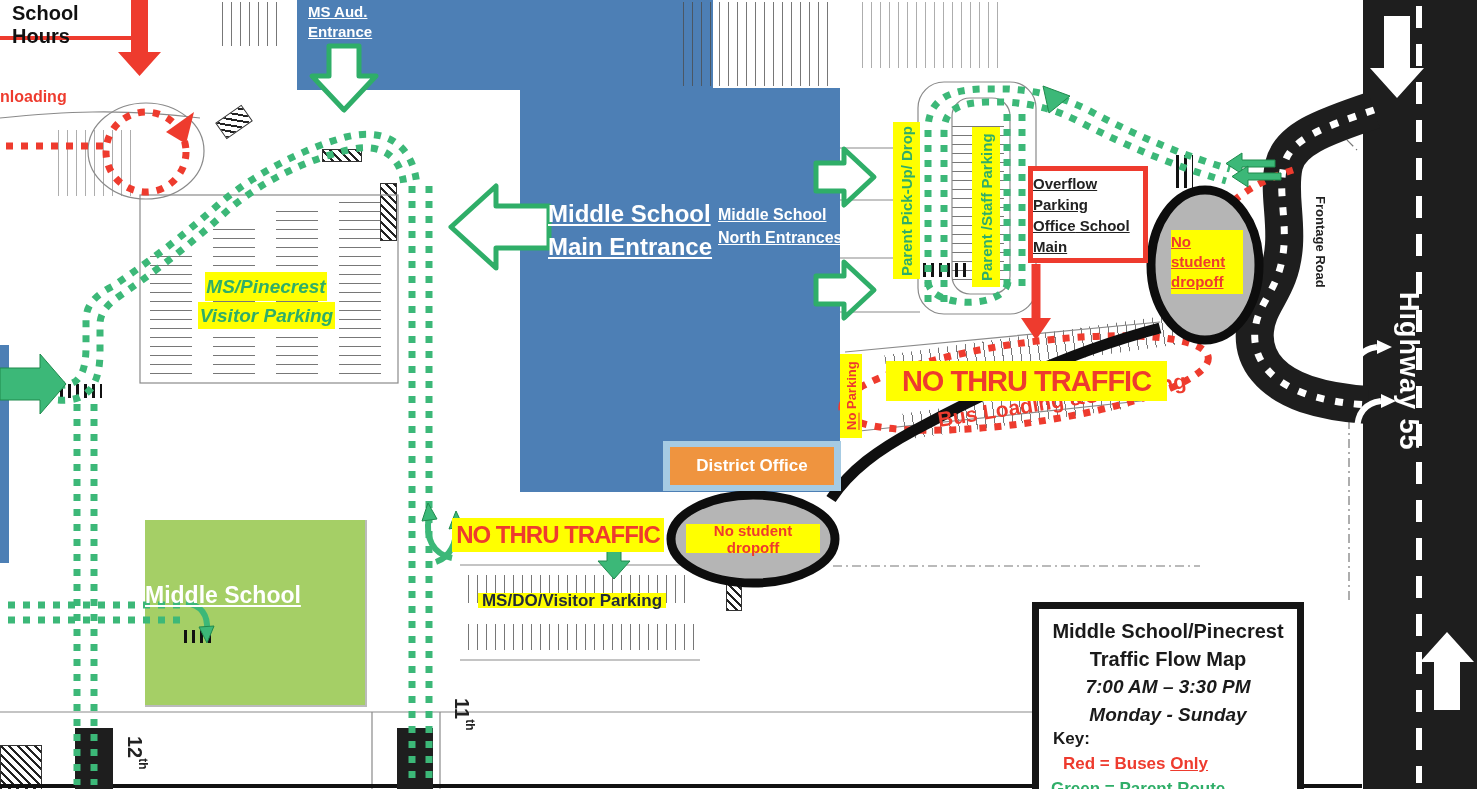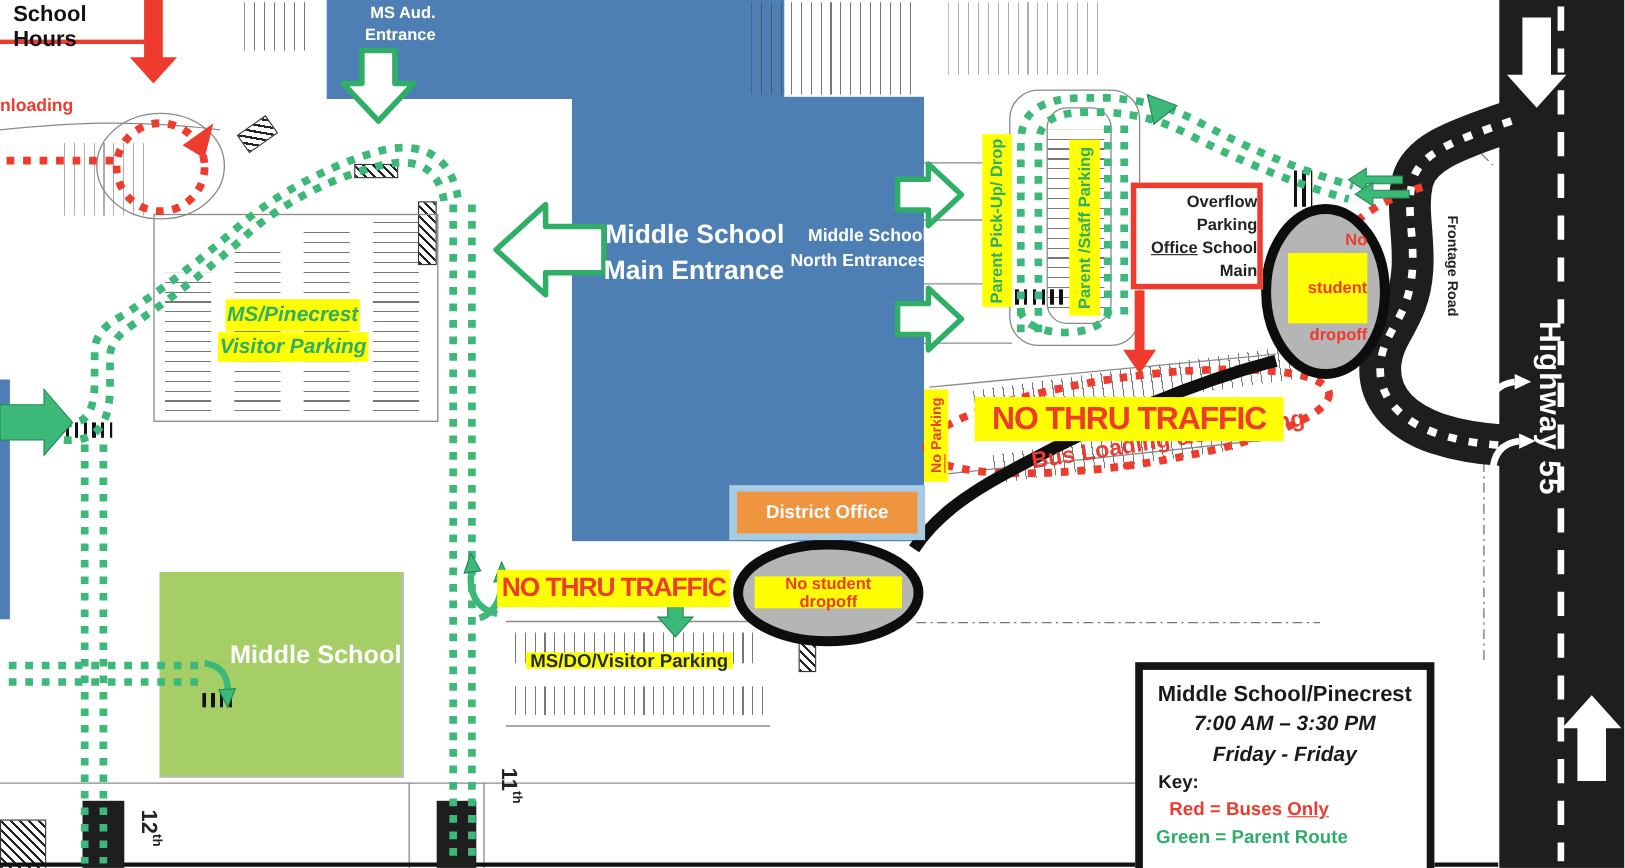--- a/index.html
+++ b/index.html
@@ -14,26 +14,26 @@
   svg{position:absolute;left:0;top:0;}
   
   .comb-v{background:repeating-linear-gradient(90deg,#4a4a4a 0 1px,transparent 1px 9px);opacity:.75;}
   .comb-h{background:repeating-linear-gradient(0deg,#4a4a4a 0 1px,transparent 1px 9px);opacity:.75;}
   .comb-lt{opacity:.45;}
   .hatch{background:repeating-linear-gradient(45deg,#222 0 2px,transparent 2px 6px);border:1px solid #333;}
   .hatch-v{background:repeating-linear-gradient(90deg,#111 0 3px,transparent 3px 8px);}
   .bluebox{background:var(--building_blue);}
   
   .lab{position:absolute;font-weight:bold;}
-  .ylab{background:var(--highlight_yellow);gap:23px;}
+  .ylab{background:var(--highlight_yellow);}
   .redtx{color:var(--bus_red);}
   .whitetx{color:#fff;}
   .greentx{color:#2fae68;}
   .ctr{display:flex;align-items:center;justify-content:center;text-align:center;}
-  .col{display:flex;flex-direction:column;align-items:flex-end;justify-content:center;text-align:center;}
+  .col{display:flex;flex-direction:column;align-items:flex-start;justify-content:center;text-align:center;text-decoration:underline;}
   .vtx{writing-mode:vertical-rl;text-orientation:mixed;}
   .vtx-up{writing-mode:vertical-rl;text-orientation:mixed;transform:rotate(180deg);}
   .und{text-decoration:underline;}
   
   .g-dash{stroke:var(--route_green);stroke-width:7;fill:none;stroke-dasharray:7 8;}
   .r-dash{stroke:var(--bus_red);stroke-width:7;fill:none;stroke-dasharray:7 8;}
   .w-dash{stroke:#fff;stroke-width:7;fill:none;stroke-dasharray:8 11;}
   .hw-dash{stroke:#fff;stroke-width:6;fill:none;stroke-dasharray:22 16;}
   .garrow{fill:#fff;stroke:#2fae68;stroke-width:5;stroke-linejoin:round;}
   .gsolid{fill:var(--route_green);stroke:#1f8a4d;stroke-width:1;}
@@ -212,22 +212,23 @@
   </div>
   <div class="lab vtx" style="left:445px;top:698px;width:32px;height:58px;font-size:20px;color:#222">
     <span>11</span><sup style="font-size:12px">th</sup>
   </div>
 
   <div class="lab vtx" style="left:1304px;top:196px;width:24px;height:110px;font-size:13px;color:#222">Frontage Road</div>
   <div class="lab vtx whitetx" style="left:1388px;top:292px;width:36px;height:205px;font-size:27px;letter-spacing:1px">Highway 55</div>
 
   <div class="lab" style="left:1032px;top:602px;width:272px;height:200px;background:#fff;border:7px solid #151515;box-sizing:border-box;padding:8px 0 0 0">
     <div class="ctr" style="font-size:20px;color:#1a1a1a;font-weight:bold;height:28px">Middle School/Pinecrest</div>
+    <div class="ctr" style="font-size:20px;color:#1a1a1a;font-weight:bold;height:28px">Traffic Flow Map</div>
     <div class="ctr" style="font-size:19px;color:#1a1a1a;font-weight:bold;font-style:italic;height:28px">7:00 AM – 3:30 PM</div>
-    <div class="ctr" style="font-size:19px;color:#1a1a1a;font-weight:bold;font-style:italic;height:28px">Friday - Friday</div>
+    <div class="ctr" style="font-size:19px;color:#1a1a1a;font-weight:bold;font-style:italic;height:28px">Monday - Sunday</div>
     <div style="font-size:17px;color:#1a1a1a;font-weight:bold;padding-left:14px;height:25px">Key:</div>
     <div class="redtx" style="font-size:17px;font-weight:bold;padding-left:24px;height:25px">
       <span>Red = Buses </span><span class="und">Only</span>
     </div>
     <div class="greentx" style="font-size:17px;font-weight:bold;padding-left:12px">Green = Parent Route</div>
   </div>
 
 </div>
 
 </body></html>

